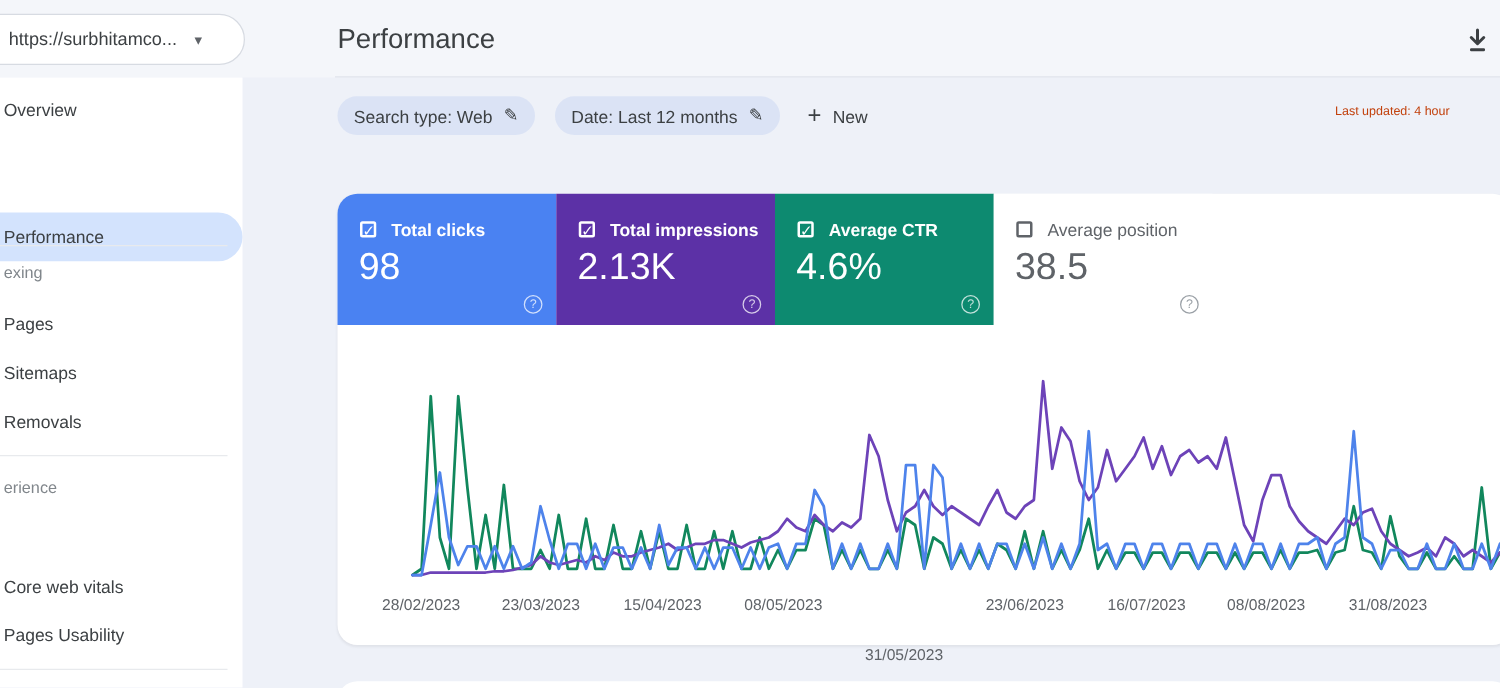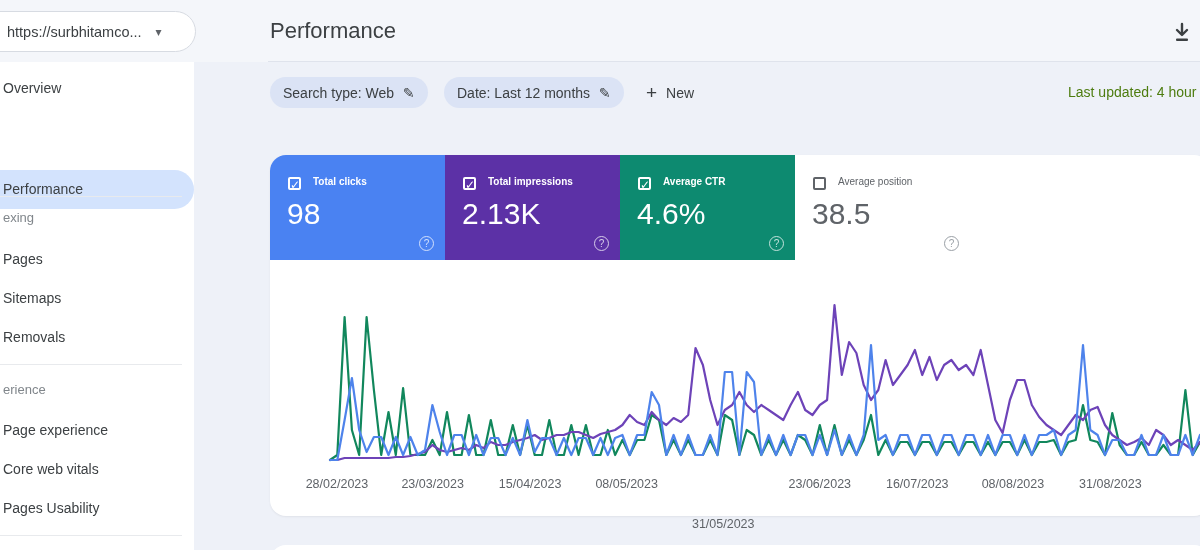--- a/index.html
+++ b/index.html
@@ -35,32 +35,32 @@
   
   .chip { position:absolute; top:77px; height:31px; background:#dbe3f5; border-radius:16px;
     display:flex; align-items:center; padding:0 13px; cursor:pointer; }
   .chip .lbl { font-size:14px; color:#3c4043; }
   .chip .pencil { font-size:14px; color:#3c4043; margin-left:9px; }
   #chip-searchtype { left:270px; }
   #chip-date { left:444px; }
   #new-btn { position:absolute; left:646px; top:77px; height:31px; display:flex; align-items:center; cursor:pointer; }
   #new-btn .plus { font-size:19px; color:#3c4043; margin-right:9px; font-weight:400; }
   #new-btn .lbl { font-size:14px; color:#3c4043; }
-  #last-updated { position:absolute; left:1068px; top:84px; font-size:14px; color:#4d7c0f; white-space:nowrap; }
+  #last-updated { position:absolute; left:1068px; top:84px; font-size:10px; color:#c2410c; white-space:nowrap; }
 
   
   #main-card { position:absolute; left:270px; top:155px; width:940px; height:361px;
     background:#fff; border-radius:16px; box-shadow:0 1px 2px rgba(60,64,67,.08); }
   .tile { position:absolute; top:0; width:175px; height:105px; cursor:pointer; }
   .tile.t0 { left:0; border-top-left-radius:16px; }
   .tile.t1 { left:175px; } .tile.t2 { left:350px; } .tile.t3 { left:525px; }
   .tile .cb { position:absolute; left:18px; top:22px; width:13px; height:13px;
     border:2px solid currentColor; border-radius:2px; font-size:12px; line-height:13px;
     text-align:center; }
-  .tile .lbl { position:absolute; left:43px; top:21px; font-size:10px; font-weight:bold; }
+  .tile .lbl { position:absolute; left:43px; top:21px; font-size:14px; font-weight:bold; }
   .tile.t3 .lbl { font-weight:normal; }
   .tile .val { position:absolute; left:17px; top:42px; font-size:30px; }
   .tile .help { position:absolute; right:11px; bottom:9px; width:15px; height:15px;
     border:1.4px solid; border-radius:50%; font-size:10px; line-height:14px; text-align:center;
     opacity:.75; cursor:pointer; }
   .tile.t3 .help { color:#9aa0a6; opacity:1; }
 
   
   #chart-svg { position:absolute; left:0; top:115px; width:930px; height:200px; }
   #x-labels { position:absolute; left:0; top:322px; width:930px; height:20px; }
@@ -92,22 +92,20 @@
   <div class="sec-label" style="top:141px;">exing</div>
   <div class="nav-item" style="top:178px;">
     <span>Pages</span></div>
   <div class="nav-item" style="top:256px;">
     <span>Removals</span></div>
   <div class="nav-item" style="top:217px;">
     <span>Sitemaps</span></div>
 
   <div class="side-divider" style="top:302px;"></div>
   <div class="sec-label" style="top:313px;">erience</div>
-  <div class="nav-item" style="top:349px;">
-    <span>Page experience</span></div>
   <div class="nav-item" style="top:388px;">
     <span>Core web vitals</span></div>
   <div class="nav-item" style="top:427px;">
     <span>Pages Usability</span></div>
   <div class="side-divider" style="top:473px;"></div>
 </div>
 
 <div id="page-title">Performance</div>
 
 <div id="download-btn">

